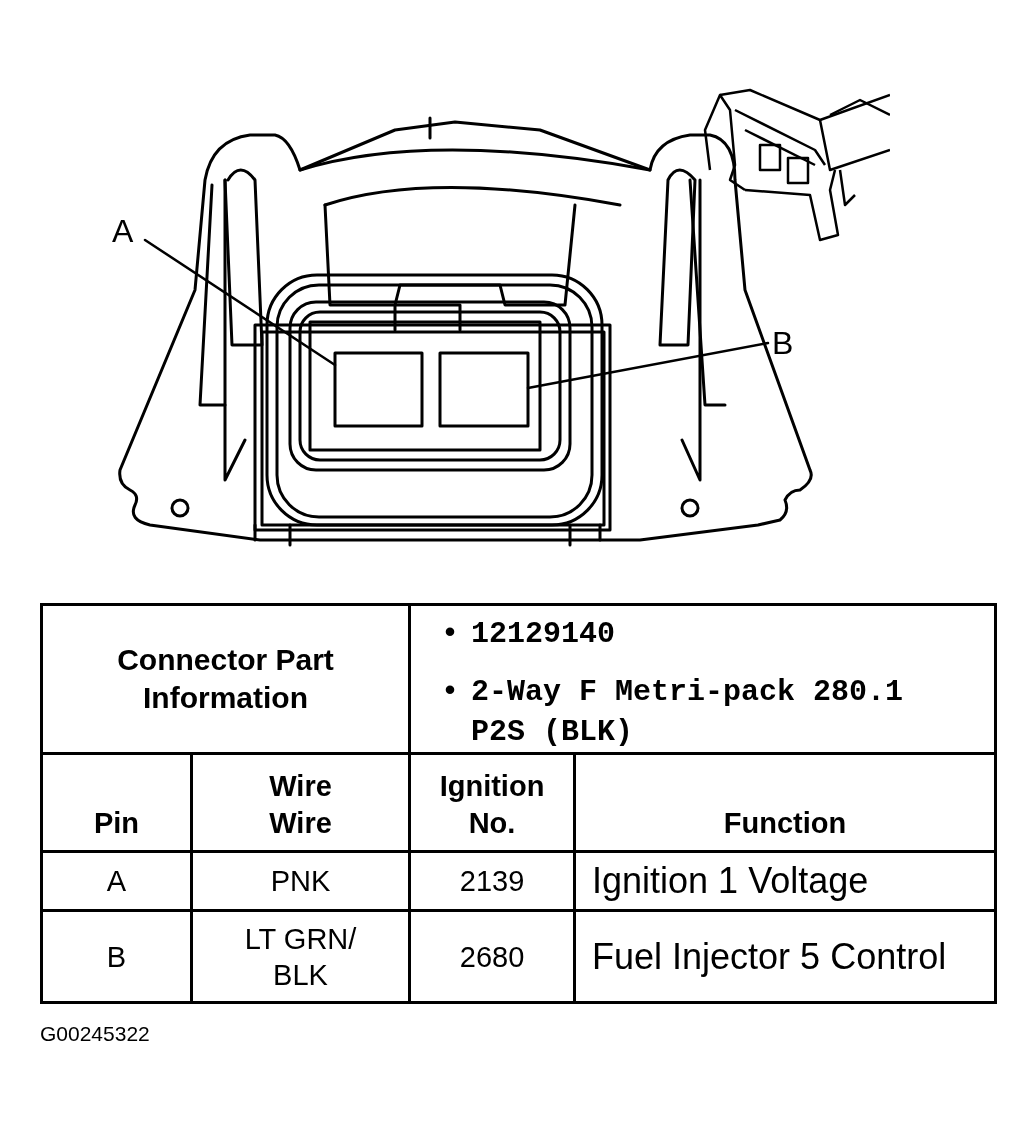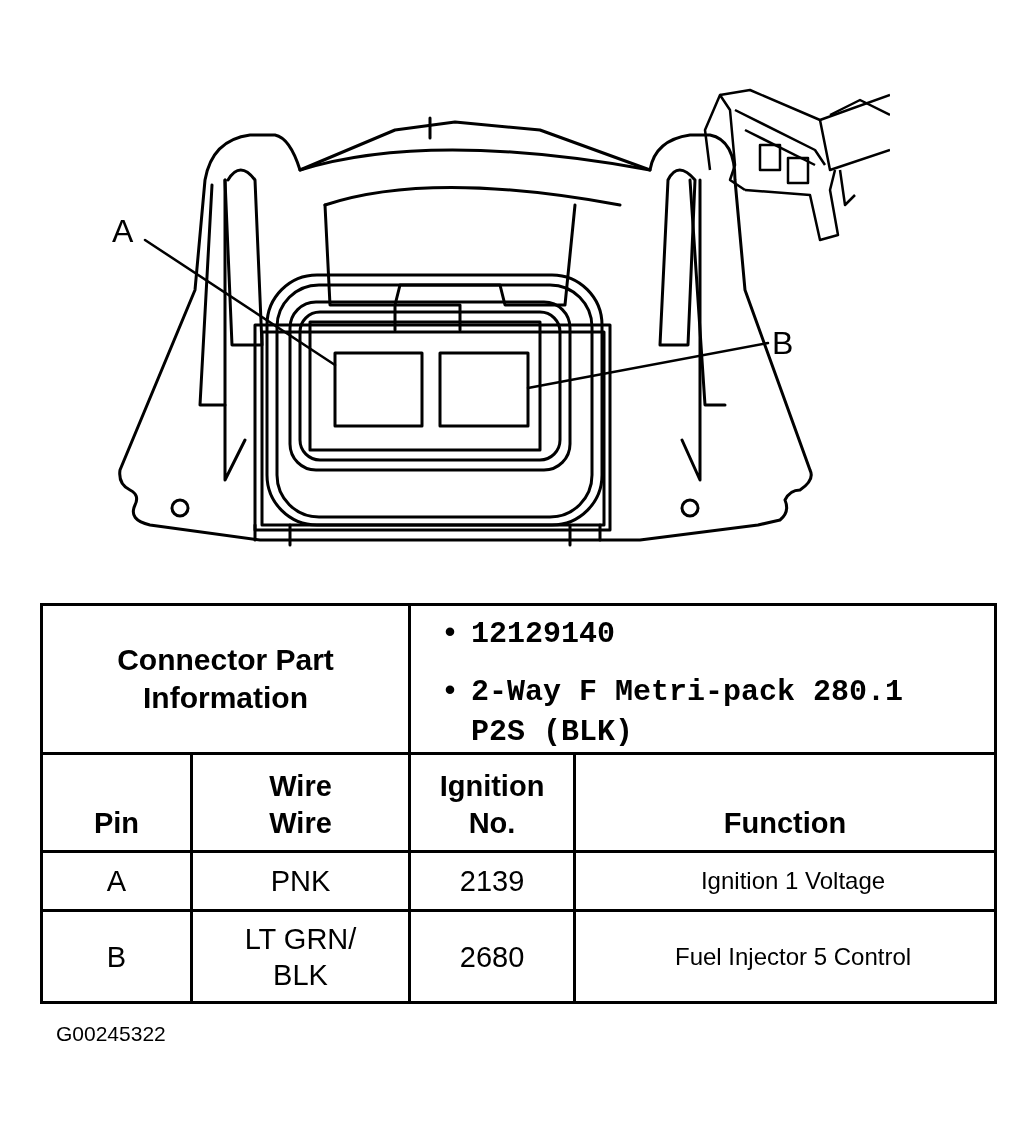--- a/index.html
+++ b/index.html
@@ -11,23 +11,23 @@
   table.conn { position: absolute; left: 40px; top: 603px; width: 954px; height: 396px;
                border-collapse: collapse; table-layout: fixed; }
   table.conn td { border: 3px solid #000; padding: 0; }
   .hdr { font-weight: bold; font-size: 29px; line-height: 37px; text-align: center; }
   .info-left { font-weight: bold; font-size: 30px; line-height: 38px; text-align: center; }
   .info-right { font-weight: bold; font-size: 30px; line-height: 40px; padding-left: 24px !important; vertical-align: top; }
   .info-right ul { list-style: none; margin: 8px 0 0 0; padding: 0; }
   .info-right li { position: relative; padding-left: 36px; font-family: Liberation Mono, monospace; }
   .info-right li::before { content: "\2022"; position: absolute; left: 6px; top: 0; }
   .cell { font-size: 29px; line-height: 36px; text-align: center; }
-  .cell-func { font-size: 24px; line-height: 36px; text-align: center; padding-left: 16px !important; }
+  .cell-func { font-size: 36px; line-height: 36px; text-align: left; padding-left: 16px !important; }
   .bottom { vertical-align: bottom; padding-bottom: 8px !important; }
-  .fig-id { position: absolute; left: 40px; top: 1022px; font-size: 21px; margin-left: 16px; }
+  .fig-id { position: absolute; left: 40px; top: 1022px; font-size: 21px; }
 </style>
 </head>
 <body>
 
 <svg class="drawing" width="1033" height="600" viewBox="0 0 1033 600" fill="none" stroke="#000" stroke-width="3" stroke-linejoin="round" stroke-linecap="round">
 
   <path d="M 120 470 L 195 290 L 205 180 Q 212 140 250 135 L 275 135 Q 290 138 300 170
            L 395 130 L 455 122 L 540 130 L 650 170 Q 655 140 690 135 L 710 135 Q 735 140 735 180
            L 745 290 L 810 470 Q 815 480 800 490 Q 790 490 785 500 Q 790 512 780 520 L 758 525
            L 640 540 L 260 540 L 150 525 Q 128 520 135 505 Q 140 495 130 490 Q 118 484 120 470 Z"></path>

